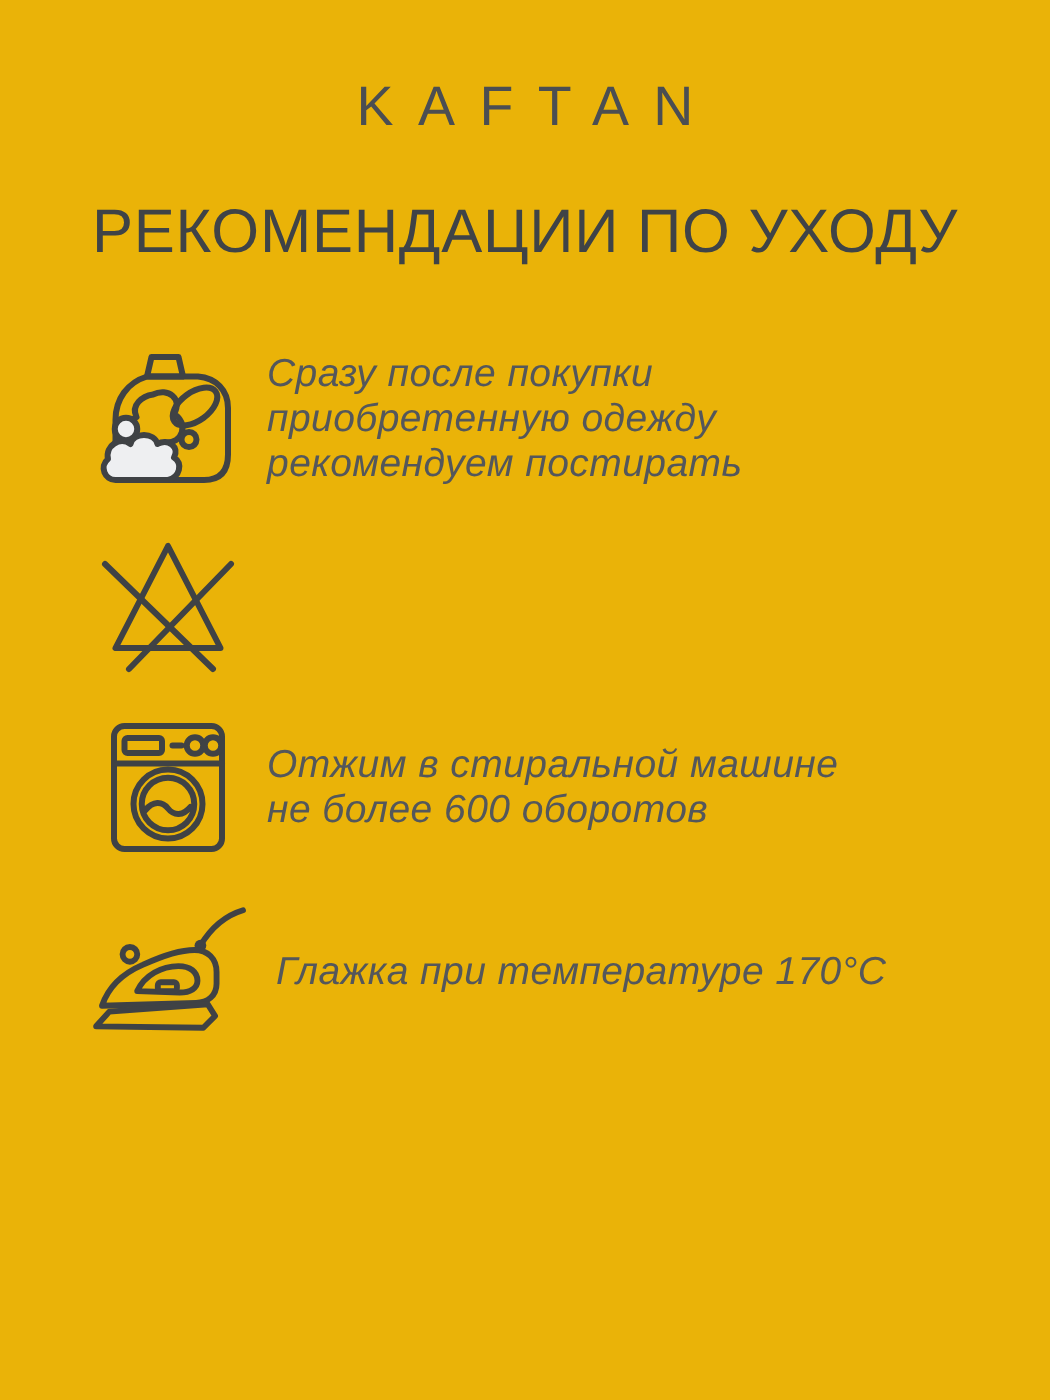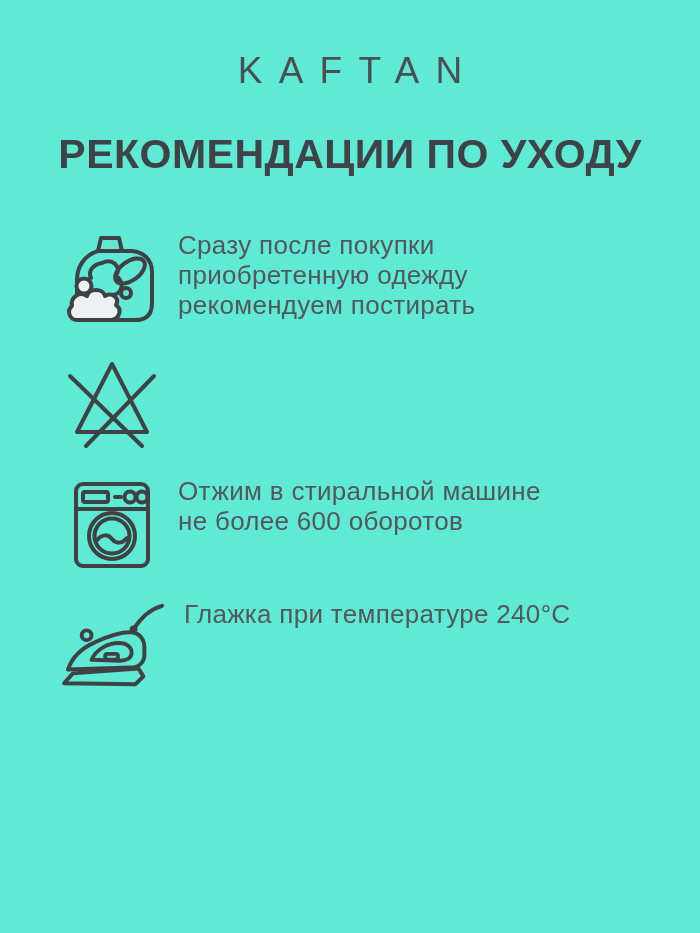--- a/index.html
+++ b/index.html
@@ -1,52 +1,53 @@
 <!DOCTYPE html>
 <html><head>
 <meta charset="utf-8">
 <style>
   html,body { margin:0; padding:0; }
   body { font-family: "Liberation Sans", sans-serif; }
   .page {
     position: relative;
     width: 700px;
     height: 933px;
-    background: #5eead4;
+    background: #eab308;
     overflow: hidden;
     color: #54575b;
   }
   .brand {
     padding-top: 50px;
     text-align: center;
     font-size: 37px;
     font-weight: 300;
     letter-spacing: 0.44em;
     padding-left: 0.44em; 
     color: #4b4e52;
   }
   .heading {
     margin: 38px 0 0 0;
     text-align: center;
     font-size: 41px;
     line-height: 48px;
-    font-weight: 700;
+    font-weight: 400;
     letter-spacing: 0.5px;
     color: #3f4347;
   }
   .rows {
     margin-top: 52px;
     padding-left: 60px;
     padding-right: 30px;
   }
   .row {
     display: flex;
-    align-items: flex-start;
+    align-items: center;
     min-height: 96px;
     margin-bottom: 27px;
+    font-style: italic;
   }
   .icon-cell {
     flex: 0 0 104px;
     display: flex;
     align-items: center;
     justify-content: center;
   }
   .row-text {
     margin-left: 14px;
     font-size: 26px;
@@ -144,18 +145,18 @@
           <path class="stroke" d="M75,31 C84,16 94,10 104,7"></path>
           <circle cx="75" cy="31" r="4" fill="#3f4245" stroke="none"></circle>
           <circle class="stroke" cx="27" cy="37" r="5"></circle>
           <path class="stroke" d="M8,72 C12,60 22,50 36,44 C48,38.5 62,34 71,34 C80,34 86,40 86,49 L86,57 C86,65 80,70 72,70 Z"></path>
           <path class="stroke" d="M32,62 C37,51 49,45 60,45 C68,45 73,49 73,55 C73,60 68,63 61,63 Z"></path>
           <rect class="stroke" x="46" y="56" width="13" height="6" rx="2"></rect>
           <path class="stroke" d="M4,86 L13,76 L80,71 L85,79 L77,87 Z"></path>
         </svg>
       </div>
       <div class="row-text">
-        <span class="line">Глажка при температуре 240°C</span>
+        <span class="line">Глажка при температуре 170°C</span>
       </div>
     </div>
 
   </div>
 </div>
 
 </body></html>

